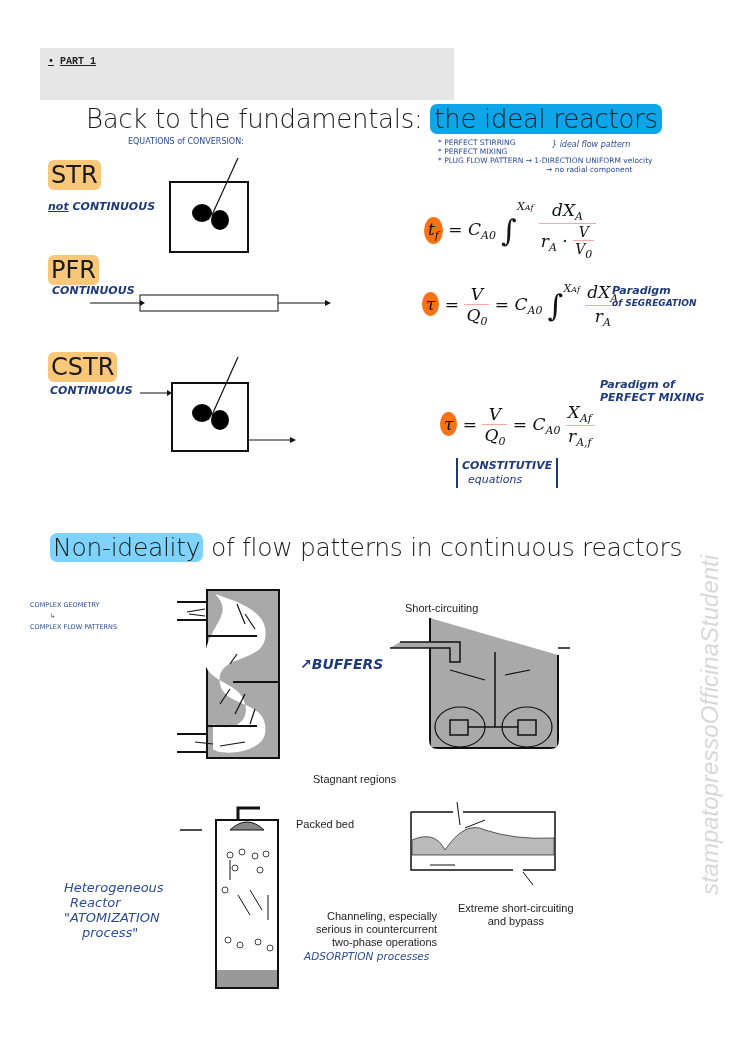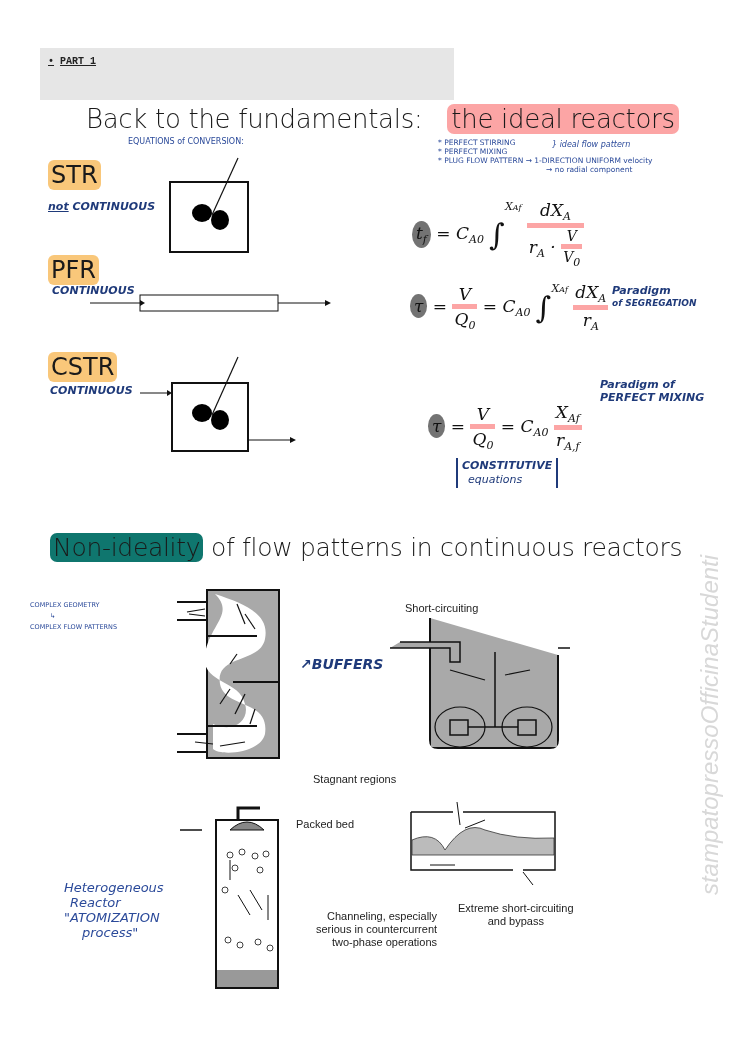--- a/index.html
+++ b/index.html
@@ -4,29 +4,29 @@
 <style>
   html, body { margin:0; padding:0; background:#ffffff; }
   body { width:744px; height:1052px; position:relative; overflow:hidden; font-family:"Liberation Sans", sans-serif; color:#111; }
   .abs { position:absolute; }
   .header-box { left:40px; top:48px; width:414px; height:52px; background:#e6e6e6; }
   .header-line { position:absolute; left:8px; font-size:12px; color:#222; white-space:nowrap;font-family:Liberation Mono, monospace; }
   .header-line .bullet { margin-right:6px; }
   .part { top:8px; font-weight:bold; font-size:10px; text-decoration:underline; }
   .subtitle { top:26px; font-size:12.5px; }
   .h1 { font-family:"DejaVu Sans", sans-serif; font-weight:300; font-size:26px; color:#1a1a1a; white-space:nowrap; letter-spacing:-0.3px; }
-  .hl { background:#fca5a5; border-radius:7px; padding:0 4px;margin-left:17px; }
-  .hl2 { background:#0f766e; border-radius:7px; padding:0 3px; }
+  .hl { background:#0ea5e9; border-radius:7px; padding:0 4px; }
+  .hl2 { background:#7dd3fc; border-radius:7px; padding:0 3px; }
   .label-box { background:#f9c77a; border-radius:6px; padding:0 3px; font-family:"DejaVu Sans", sans-serif; font-size:24px; color:#1a1a1a; line-height:30px; }
   .hand { font-family:"DejaVu Sans", sans-serif; color:#1f3a7a; font-weight:bold; font-style:italic; white-space:nowrap; }
   .hand-thin { font-family:"DejaVu Sans", sans-serif; color:#2b4a9a; white-space:nowrap; }
   .math { font-family:"DejaVu Serif", serif; font-style:italic; font-size:17px; color:#111; white-space:nowrap; }
-  .circ { display:inline-block; background:#737373; border-radius:50%; padding:2px 4px; }
+  .circ { display:inline-block; background:#f97316; border-radius:50%; padding:2px 4px;margin-left:12px; }
   .frac { display:inline-block; vertical-align:middle; text-align:center; }
-  .frac .num { display:block; border-bottom:5px solid #fca5a5; padding:0 2px; }
+  .frac .num { display:block; border-bottom:1px solid #fca5a5; padding:0 2px; }
   .frac .den { display:block; padding:0 2px; }
   .int { font-size:30px; font-style:normal; vertical-align:middle; }
   .sup { font-size:11px; vertical-align:top; }
   .sub { font-size:11px; vertical-align:-4px; }
   .fig-text { font-family:"Liberation Sans", sans-serif; font-size:11px; color:#222; white-space:nowrap; }
   .watermark { left:690px; top:560px; width:40px; height:330px; }
   .watermark span { position:absolute; left:50%; top:50%; transform:translate(-50%,-50%) rotate(-90deg); font-family:"Liberation Sans", sans-serif; font-style:italic; font-size:24px; color:#d8d8d8; white-space:nowrap; }
 </style>
 </head>
 <body>
@@ -219,17 +219,18 @@
 </div>
 
 <div class="abs hand-thin" style="left:64px; top:880px; font-size:13px; line-height:15px; font-style:italic;">
   <div>Heterogeneous</div>
   <div style="padding-left:6px;">Reactor</div>
   <div>"ATOMIZATION</div>
   <div style="padding-left:18px;">process"</div>
 </div>
 
 <div class="abs hand-thin" style="left:304px; top:950px; font-size:10.5px; line-height:13px; font-style:italic;">
+  <div>ADSORPTION processes</div>
 </div>
 
 <div class="abs watermark">
     <span>stampatopressoOfficinaStudenti</span>
   </div>
 
 </body></html>

